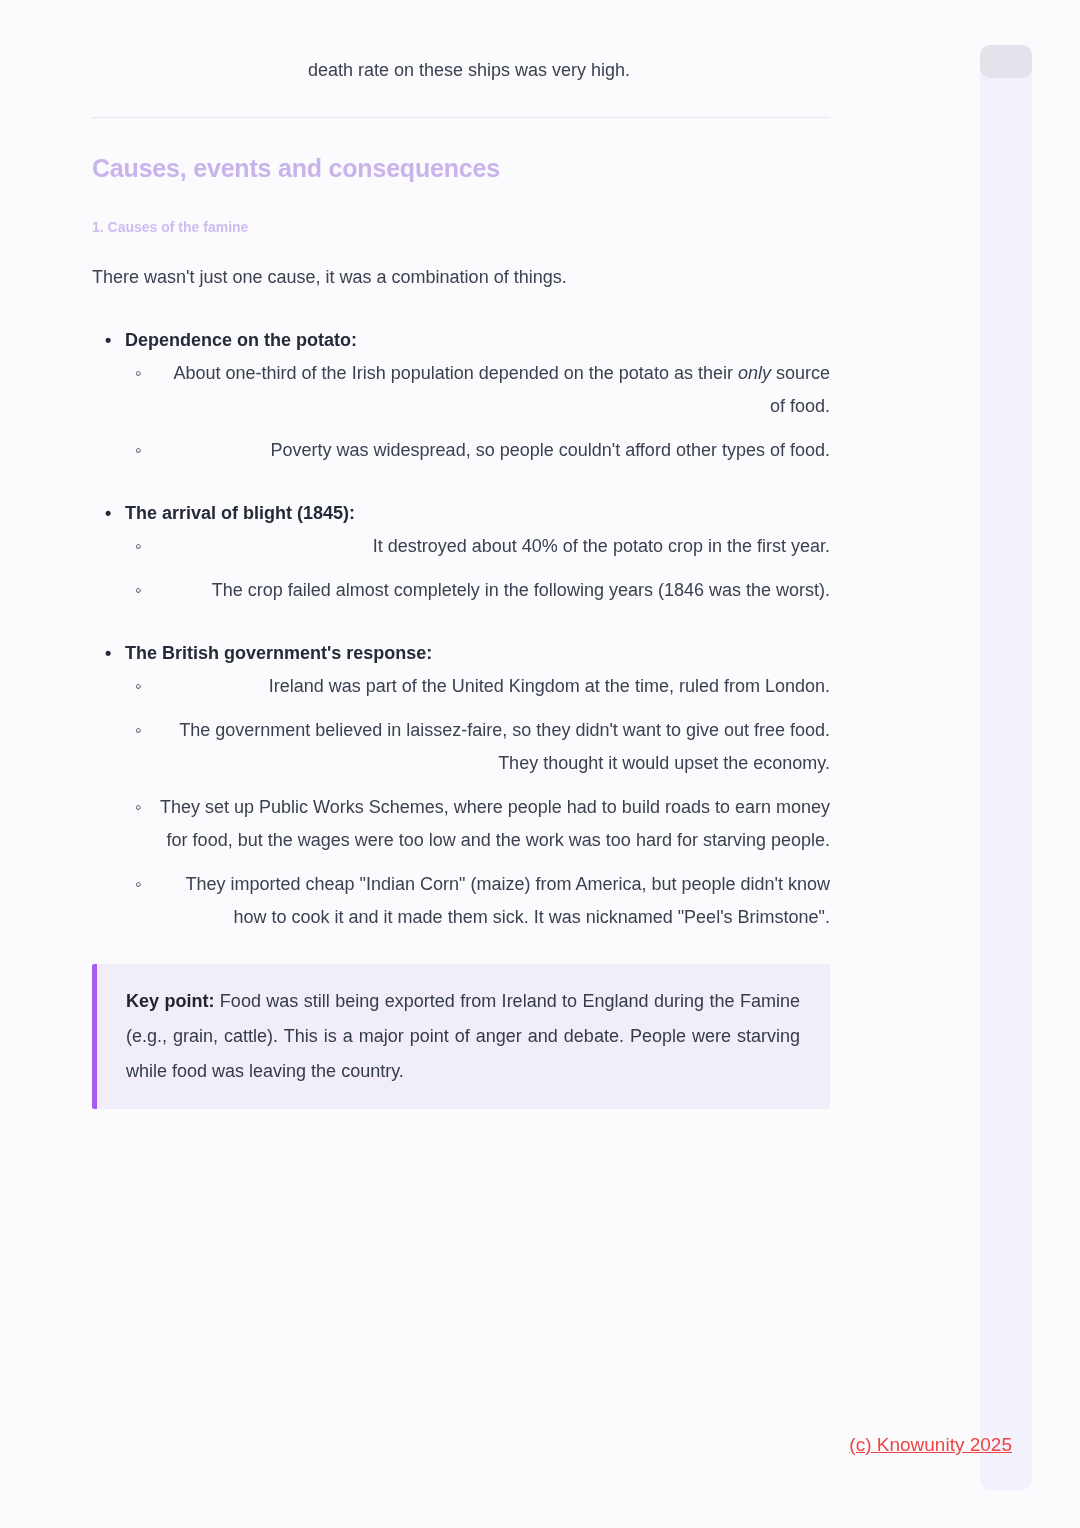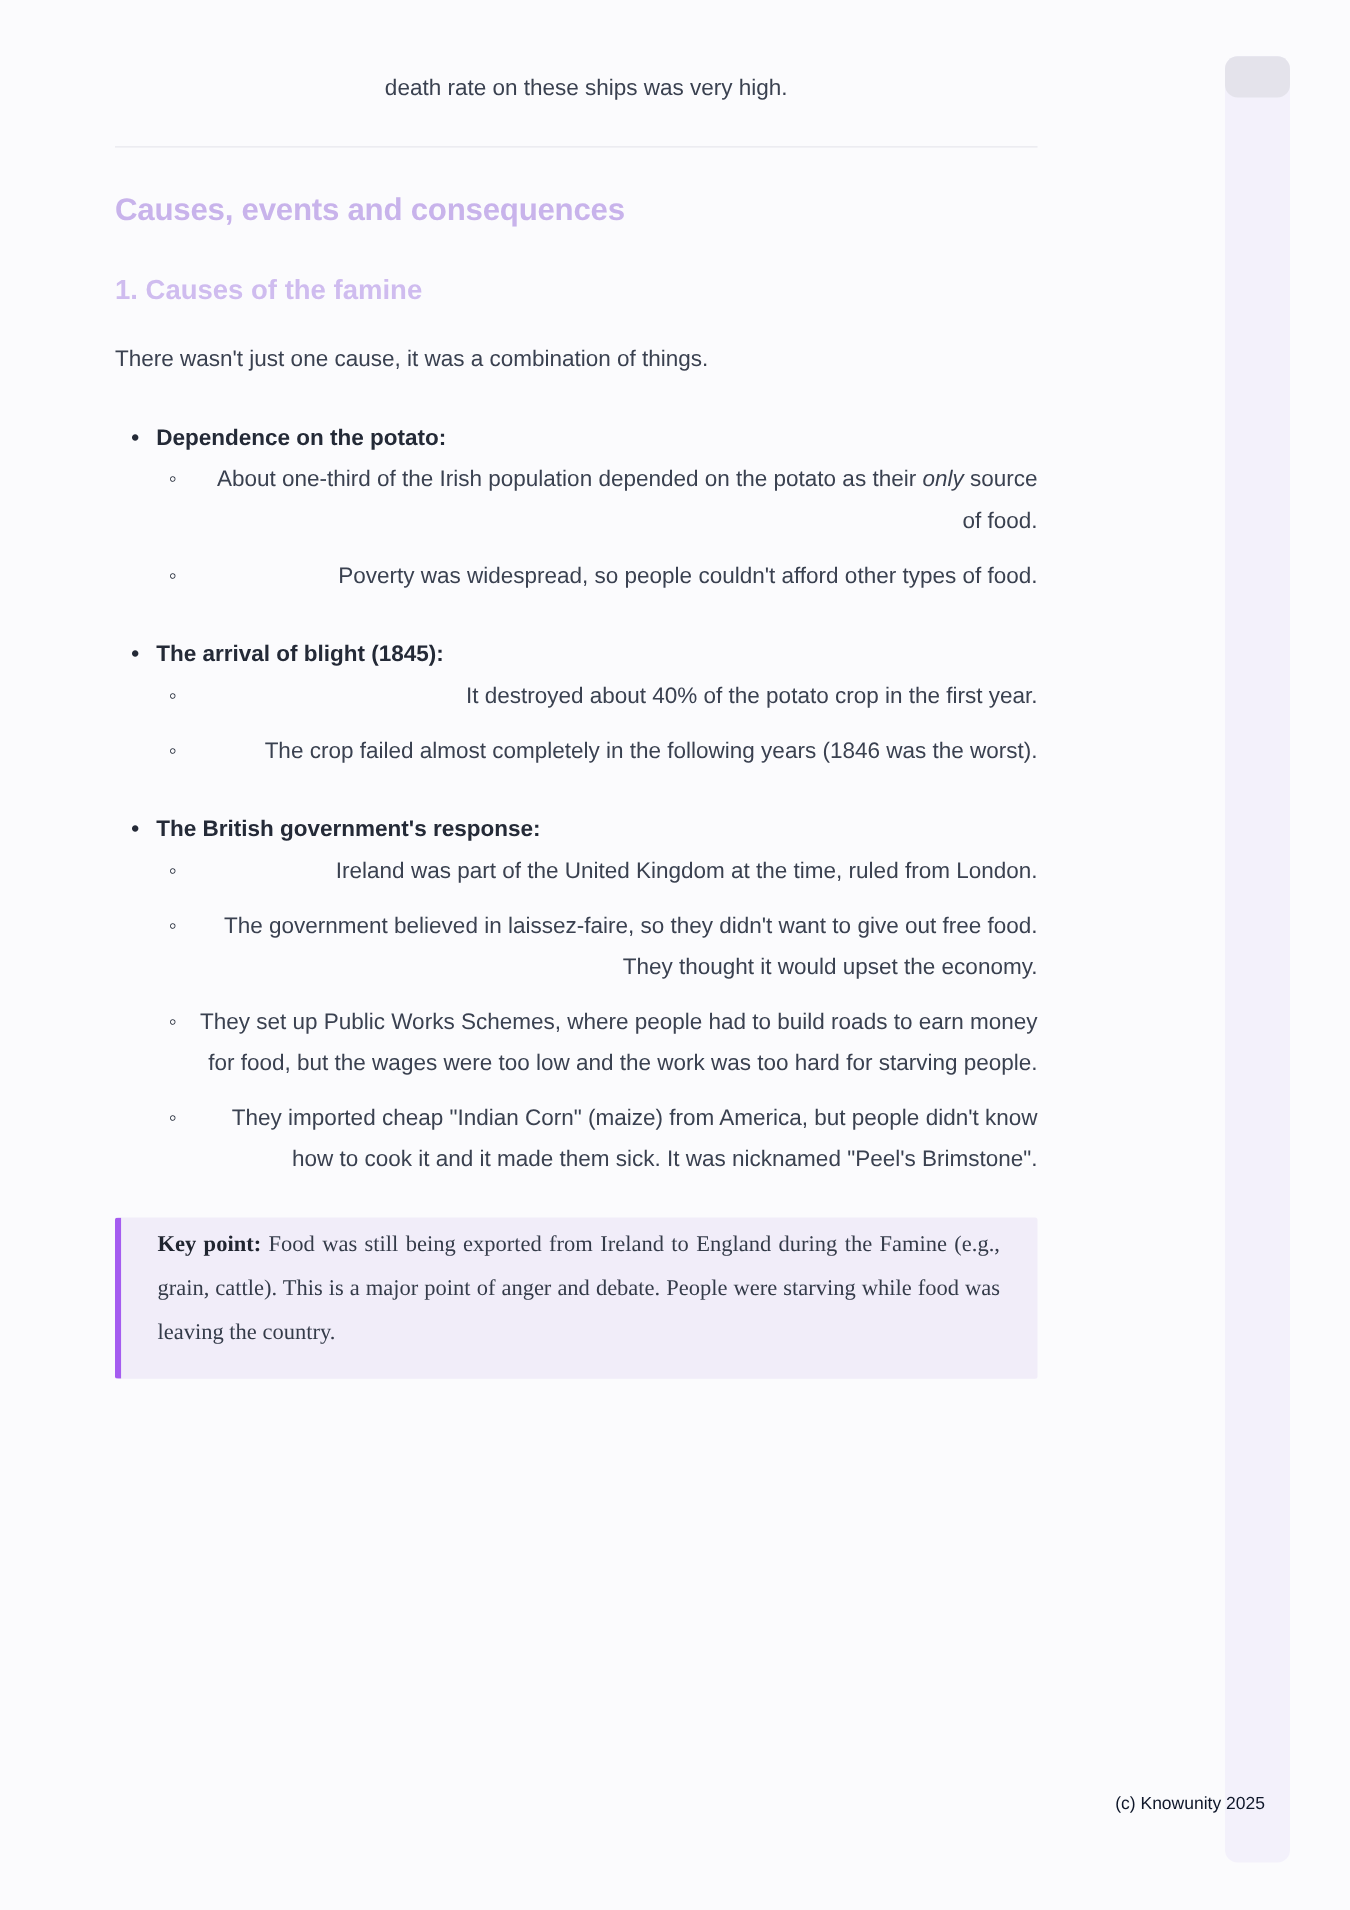--- a/index.html
+++ b/index.html
@@ -50,21 +50,21 @@
   }
   h1 {
     margin-top: 36px;
     font-size: 25px;
     font-weight: 700;
     letter-spacing: -0.2px;
     color: #c8b3eb;
   }
   h2 {
     margin-top: 36px;
-    font-size: 22px;
+    font-size: 14px;
     font-weight: 700;
     color: #cfbcef;
   }
   .lead {
     margin-top: 26px;
     line-height: 33px;
   }
   .group { margin-top: 30px; }
   .group-header {
     position: relative;
@@ -92,36 +92,36 @@
     position: absolute;
     left: 43px;
     top: 0;
     color: #2c3340;
   }
   .keypoint {
     margin-top: 30px;
     background: #f1edf9;
     border-left: 5px solid #a55cf0;
     border-radius: 2px;
-    padding: 4px 30px 20px 29px;
-    font-family: Liberation Serif, serif;
+    padding: 20px 30px 20px 29px;
   }
   .keypoint-text {
     line-height: 35px;
     text-align: justify;
     color: #343b49;
   }
   .keypoint-text strong { color: #202530; }
   .footer {
     position: absolute;
     z-index: 2;
     top: 1434px;
     right: 68px;
-    font-size: 14px;
-    color: #0f172a;
+    font-size: 19px;
+    color: #ef4444;
+    text-decoration: underline;
   }
 </style>
 </head>
 <body>
 
 <div class="scroll-track">
   <div class="scroll-thumb"></div>
 </div>
 
 <main class="content">

